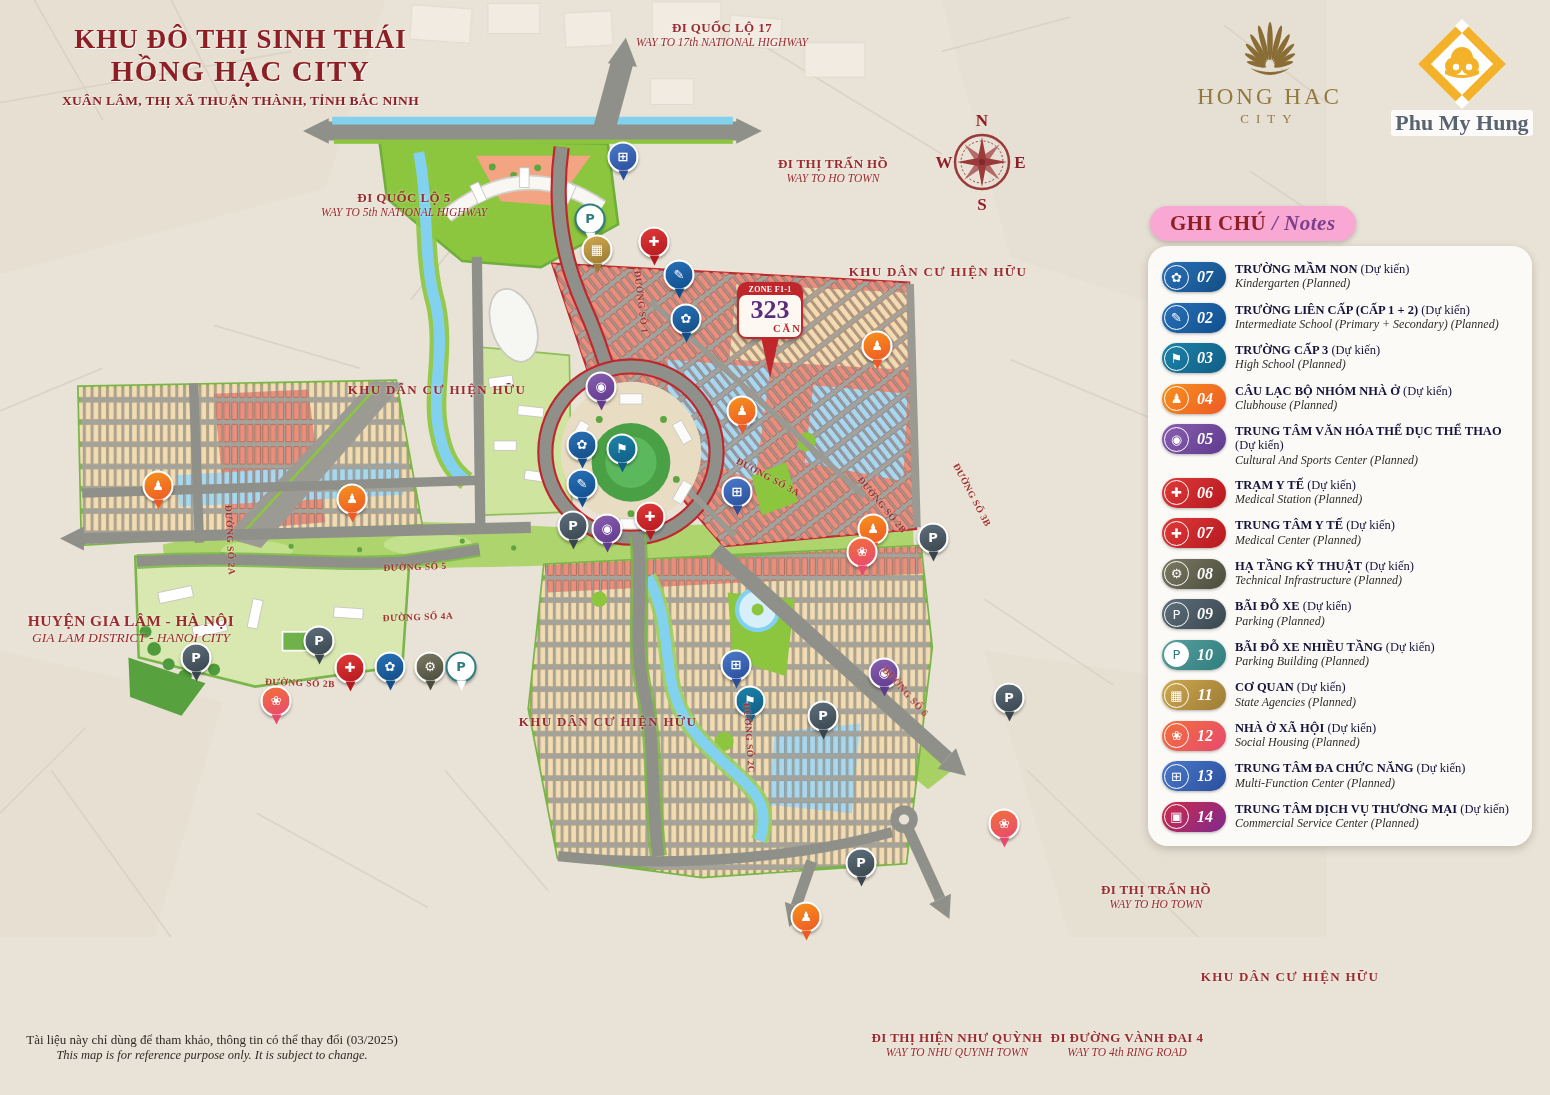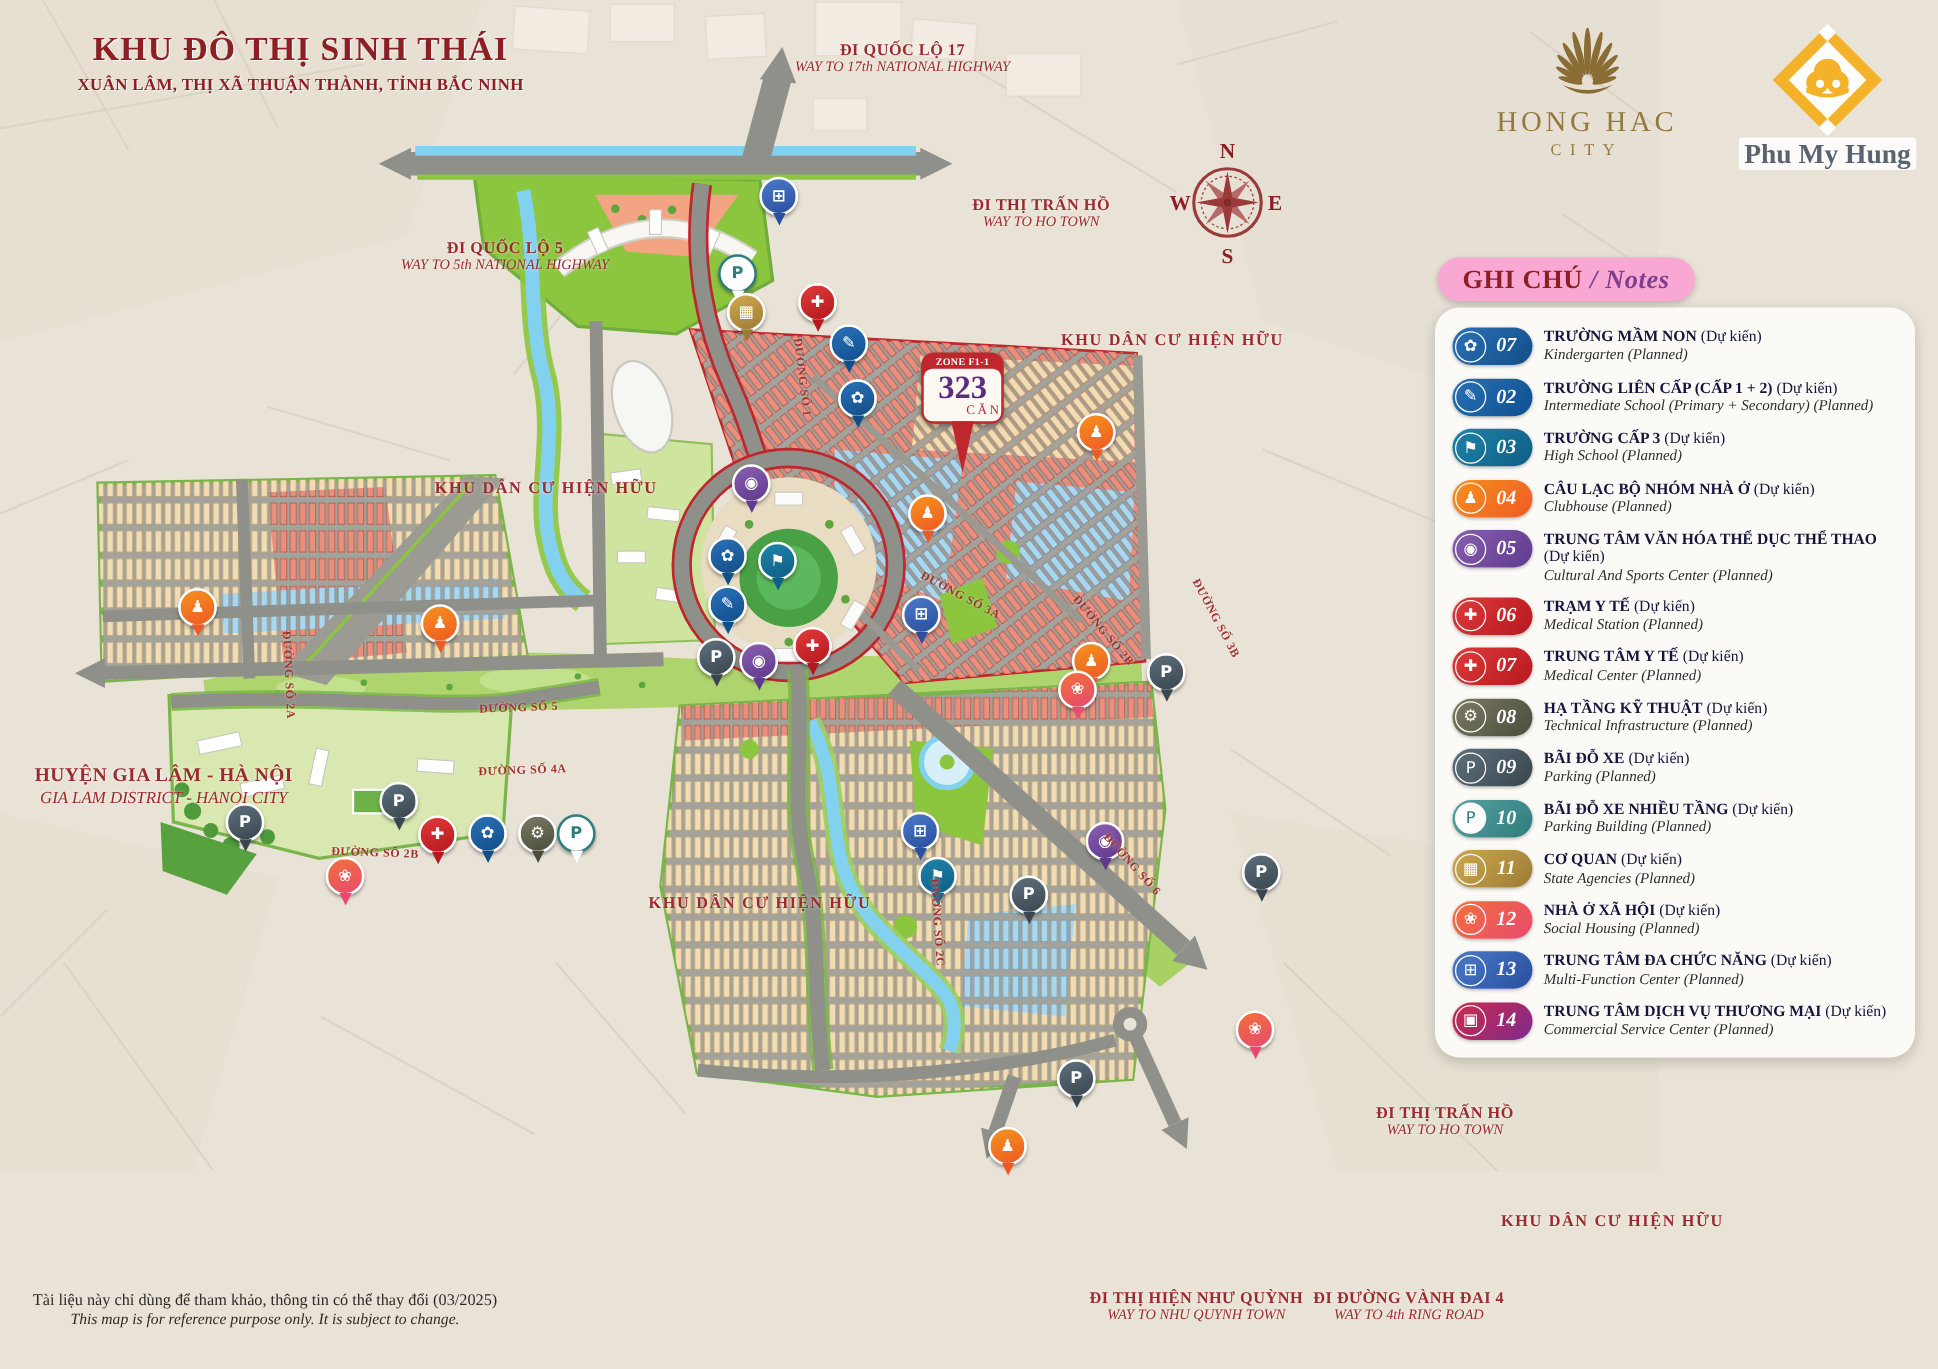--- a/index.html
+++ b/index.html
@@ -36,21 +36,21 @@
   .pin-tail{position:absolute;left:50%;bottom:-10px;transform:translateX(-50%);width:0;height:0;
             border:5px solid transparent;border-bottom:none;border-top:10px solid #333;}
 
   
   .zone-badge{position:absolute;left:770px;top:282px;transform:translateX(-50%);width:62px;z-index:6;
               background:#c0272d;border-radius:10px;padding:2px;box-shadow:0 2px 5px rgba(0,0,0,.35);
               text-align:center;}
   .zb-zone{color:#fff;font-size:8px;font-weight:bold;letter-spacing:.3px;padding:1px 0;}
   .zb-inner{background:#fdf8f2;border-radius:7px;padding:1px 0 3px;}
   .zb-num{font-size:26px;font-weight:bold;color:#5b2d7e;line-height:1.05;}
-  .zb-unit{font-size:10.5px;font-weight:normal;color:#c0272d;letter-spacing:2px;padding-left:34px;}
+  .zb-unit{font-size:10.5px;font-weight:bold;color:#c0272d;letter-spacing:2px;padding-left:34px;}
   .zb-tail{position:absolute;left:50%;bottom:-39px;transform:translateX(-50%);width:0;height:0;
            border:9px solid transparent;border-bottom:none;border-top:41px solid #c0272d;}
 
   
   .legend-panel{position:absolute;left:1148px;top:246px;width:384px;box-sizing:border-box;
                 background:rgba(253,252,249,.93);border-radius:20px;padding:16px 14px 4px;
                 box-shadow:0 3px 10px rgba(0,0,0,.18);z-index:8;}
   .legend-header{position:absolute;left:2px;top:-40px;background:#f9a8d4;border-radius:18px;
                  padding:5px 20px;box-shadow:0 2px 5px rgba(0,0,0,.2);font-size:21px;
                  font-weight:bold;color:#8d1f24;letter-spacing:.5px;}
@@ -302,20 +302,21 @@
           <circle cx="775" cy="490" r="4"></circle>
           <circle cx="790" cy="560" r="4"></circle>
           <circle cx="685" cy="562" r="4"></circle>
           <circle cx="737" cy="600" r="4"></circle>
         </g>
   </g>
 </svg>
 
 <div class="title">
   <div class="t1">KHU ĐÔ THỊ SINH THÁI</div>
+  <div class="t2">HỒNG HẠC CITY</div>
   <div class="t3">XUÂN LÂM, THỊ XÃ THUẬN THÀNH, TỈNH BẮC NINH</div>
 </div>
 
 <div class="logo-hh">
   <svg width="84" height="56" viewBox="-42 -46 84 56">
     <g fill="#8a6d35">
       <g transform="rotate(-75)">
             <ellipse cy="-14" rx="2.2" ry="10"></ellipse>
           </g>
       <g transform="rotate(-60)">
@@ -697,21 +698,21 @@
       <div class="pin" style="left: 1004px; top: 845px; background: linear-gradient(160deg, rgb(242, 112, 58), rgb(232, 74, 111));">
         <span class="pin-glyph">❀</span>
         <span class="pin-tail" style="border-top-color: rgb(232, 74, 111);"></span>
       </div>
       <div class="pin" style="left: 806px; top: 938px; background: linear-gradient(160deg, rgb(246, 146, 30), rgb(238, 90, 36));">
         <span class="pin-glyph">♟</span>
         <span class="pin-tail" style="border-top-color: rgb(238, 90, 36);"></span>
       </div>
     </div>
 <div id="label-layer">
-      <div class="dir-label" style="left: 722px; top: 32px;">
+      <div class="dir-label" style="left: 722px; top: 20px;">
         <div class="dir-vi">ĐI QUỐC LỘ 17</div>
         <div class="dir-en">WAY TO 17th NATIONAL HIGHWAY</div>
       </div>
       <div class="dir-label" style="left: 833px; top: 156px;">
         <div class="dir-vi">ĐI THỊ TRẤN HỒ</div>
         <div class="dir-en">WAY TO HO TOWN</div>
       </div>
       <div class="dir-label" style="left: 404px; top: 190px;">
         <div class="dir-vi">ĐI QUỐC LỘ 5</div>
         <div class="dir-en">WAY TO 5th NATIONAL HIGHWAY</div>

